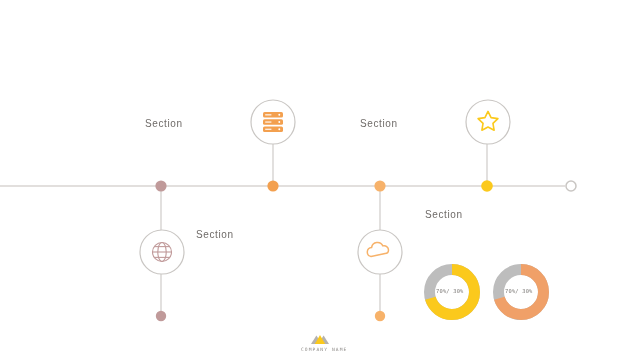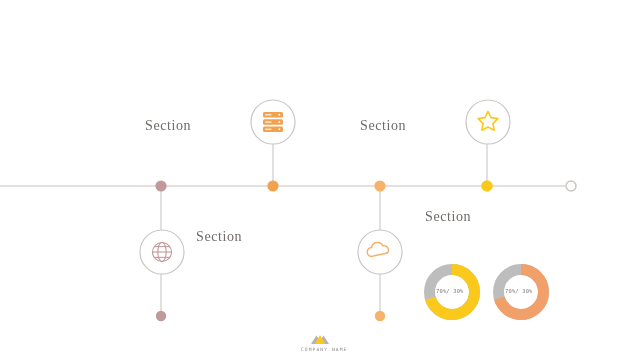--- a/index.html
+++ b/index.html
@@ -22,22 +22,22 @@
   }
   svg.canvas {
     position: absolute;
     left: 0; top: 0;
     width: 640px;
     height: 360px;
     display: block;
   }
   .sec-label {
     position: absolute;
-    font-family: Liberation Serif, serif;
-    font-size: 14px;
+    font-family: Liberation Sans, sans-serif;
+    font-size: 10px;
     color: #6f6b68;
     letter-spacing: 0.6px;
     white-space: nowrap;
     line-height: 1;
   }
   .donut-label {
     position: absolute;
     font-family: "DejaVu Sans Mono", "Liberation Mono", monospace;
     font-size: 5.4px;
     color: #7d7a77;

